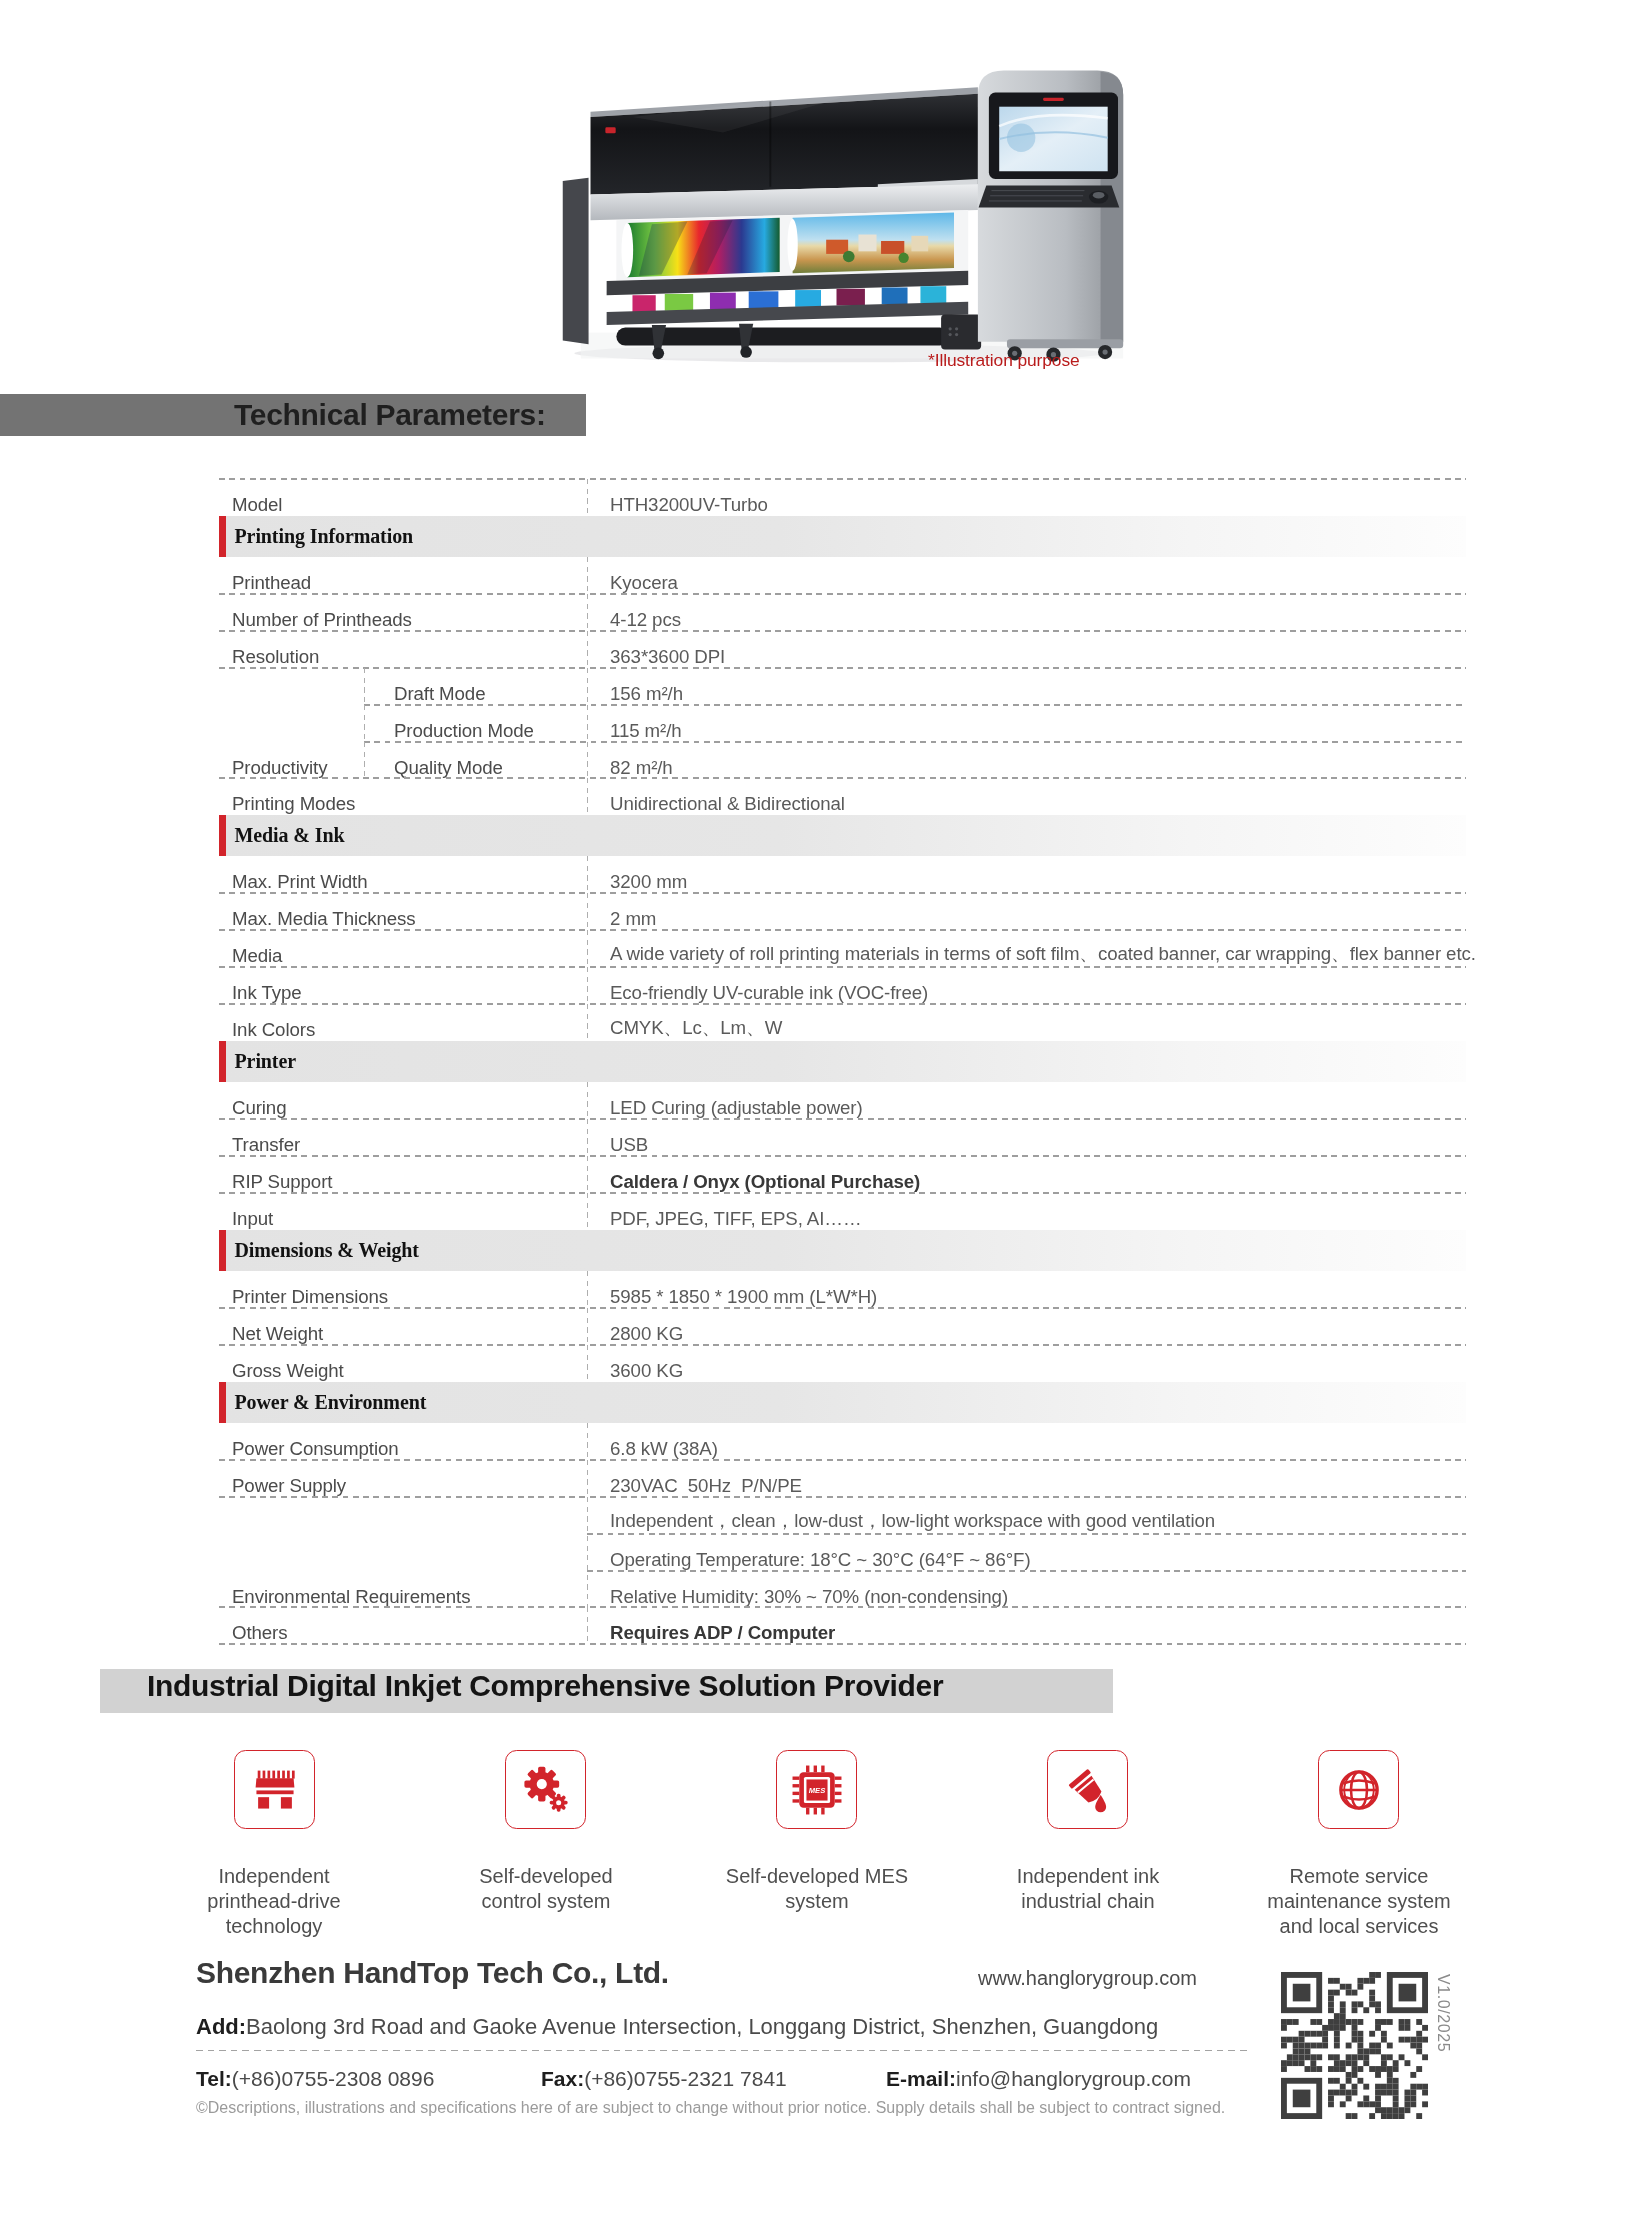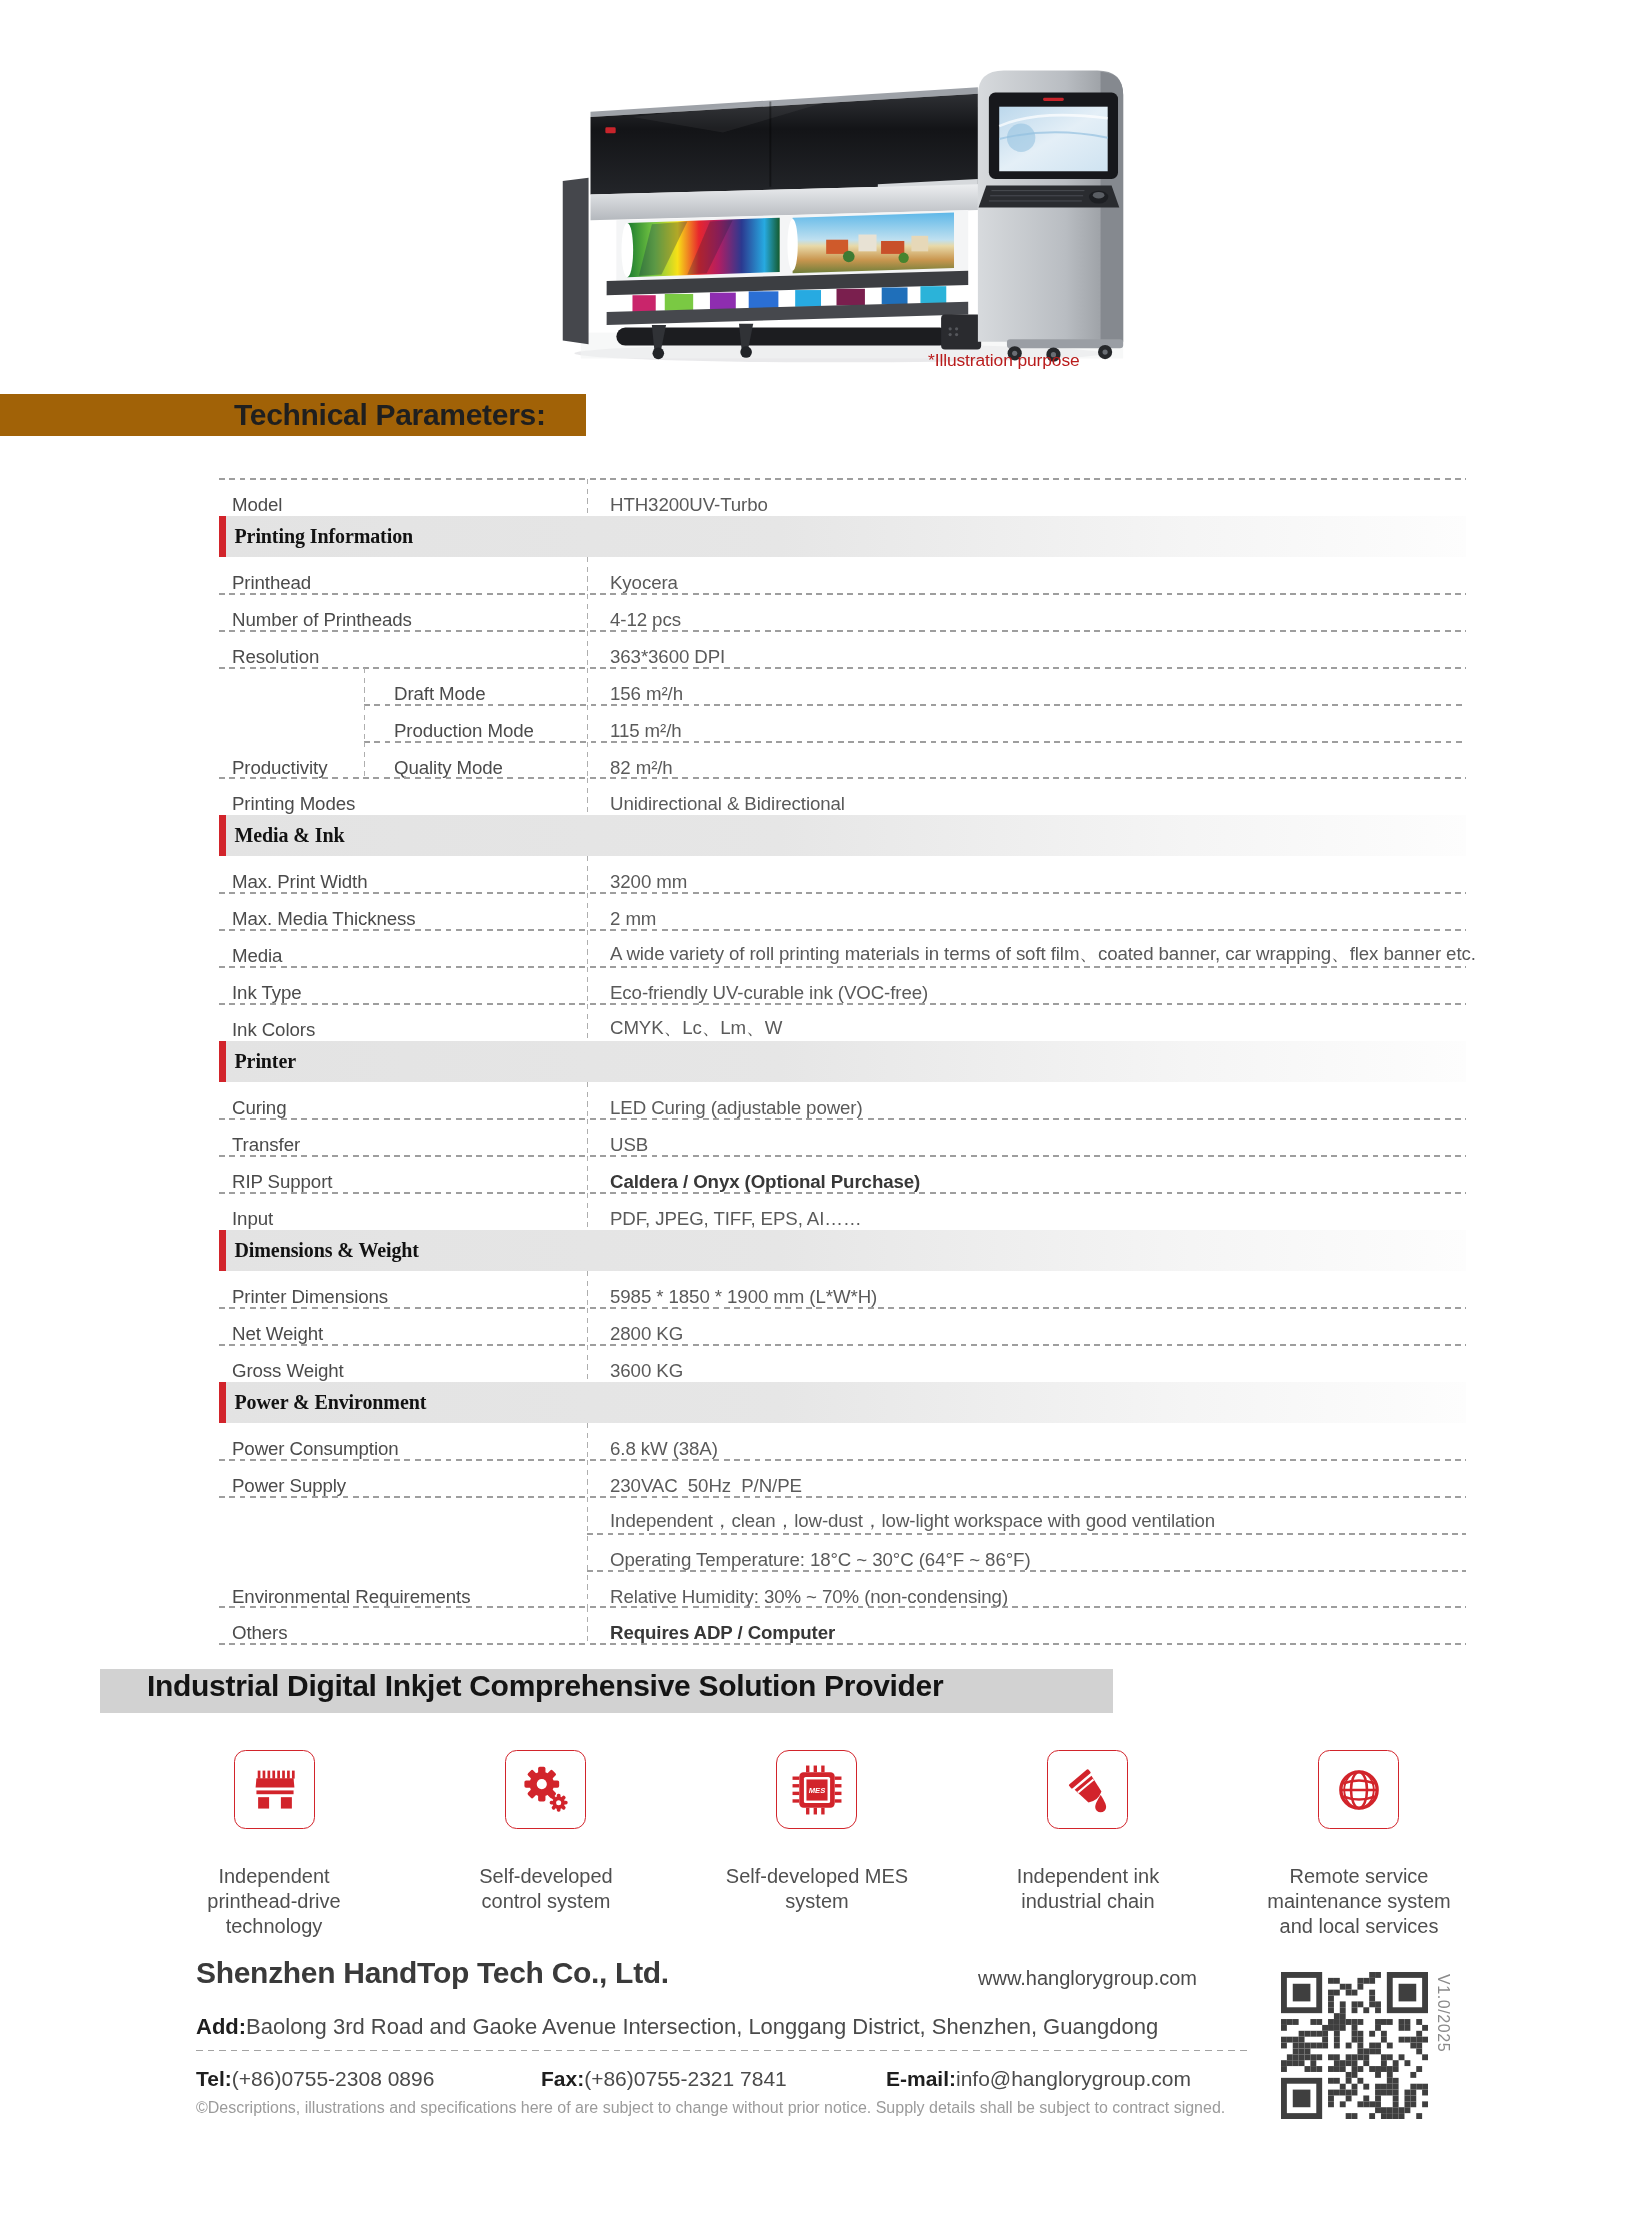--- a/index.html
+++ b/index.html
@@ -5,21 +5,21 @@
   * { margin:0; padding:0; box-sizing:border-box; }
   body { background:#ffffff; font-family:"Liberation Sans", sans-serif; }
   .page { position:relative; width:1646px; height:2216px; background:#ffffff; overflow:hidden; }
 
   
   .hero { position:absolute; left:555px; top:55px; width:594px; height:310px; }
   .hero svg { width:100%; height:100%; display:block; }
   .hero-caption { position:absolute; left:928px; top:350px; font-size:17.4px; color:#b91c1c; letter-spacing:-0.1px; }
 
   
-  .tech-band { position:absolute; left:0; top:394px; width:586px; height:42px; background:#a16207;
+  .tech-band { position:absolute; left:0; top:394px; width:586px; height:42px; background:#737373;
                display:flex; align-items:center; }
   .tech-band span { padding-left:234px; font-size:30px; font-weight:600; color:#1f1f1f; letter-spacing:-0.3px; }
   .solution-band { position:absolute; left:100px; top:1669px; width:1013px; height:44px; background:#d2d2d2;
                display:flex; }
   .solution-band span { padding-left:47px; font-size:30px; font-weight:700; color:#141414; letter-spacing:-0.3px; }
 
   
   .spec { position:absolute; left:219px; top:479px; width:1247px; font-size:18.7px; letter-spacing:-0.1px; }
   .trow { position:relative; display:grid; grid-template-columns:368px 1fr; height:37px; }
   .trow.bt::before { content:''; position:absolute; left:0; right:0; top:-0.6px; height:1.3px;
@@ -494,21 +494,21 @@
                 <rect x="-2.25" y="-10.649999999999999" width="4.5" height="4.65" rx="2" transform="rotate(270)"></rect>
                 <rect x="-2.25" y="-10.649999999999999" width="4.5" height="4.65" rx="2" transform="rotate(315)"></rect>
                 <circle r="7.5"></circle>
                 <circle r="3" fill="#fff"></circle>
               </g>
       </g>
           </svg>
         </span>
       </div>
       <div class="cap" style="left: 449px;">Self-developed control system</div>
-      <div class="card" style="left: 776px; border-radius: 13px;">
+      <div class="card" style="left: 776px;">
         <span style="display: flex;">
           <svg viewBox="0 0 64 64">
             <g fill="#d2242b">
         <rect x="19" y="3" width="4" height="8"></rect>
               <rect x="19" y="53" width="4" height="8"></rect>
               <rect x="28" y="3" width="4" height="8"></rect>
               <rect x="28" y="53" width="4" height="8"></rect>
               <rect x="37" y="3" width="4" height="8"></rect>
               <rect x="37" y="53" width="4" height="8"></rect>
         <rect x="3" y="16" width="8" height="4"></rect>

